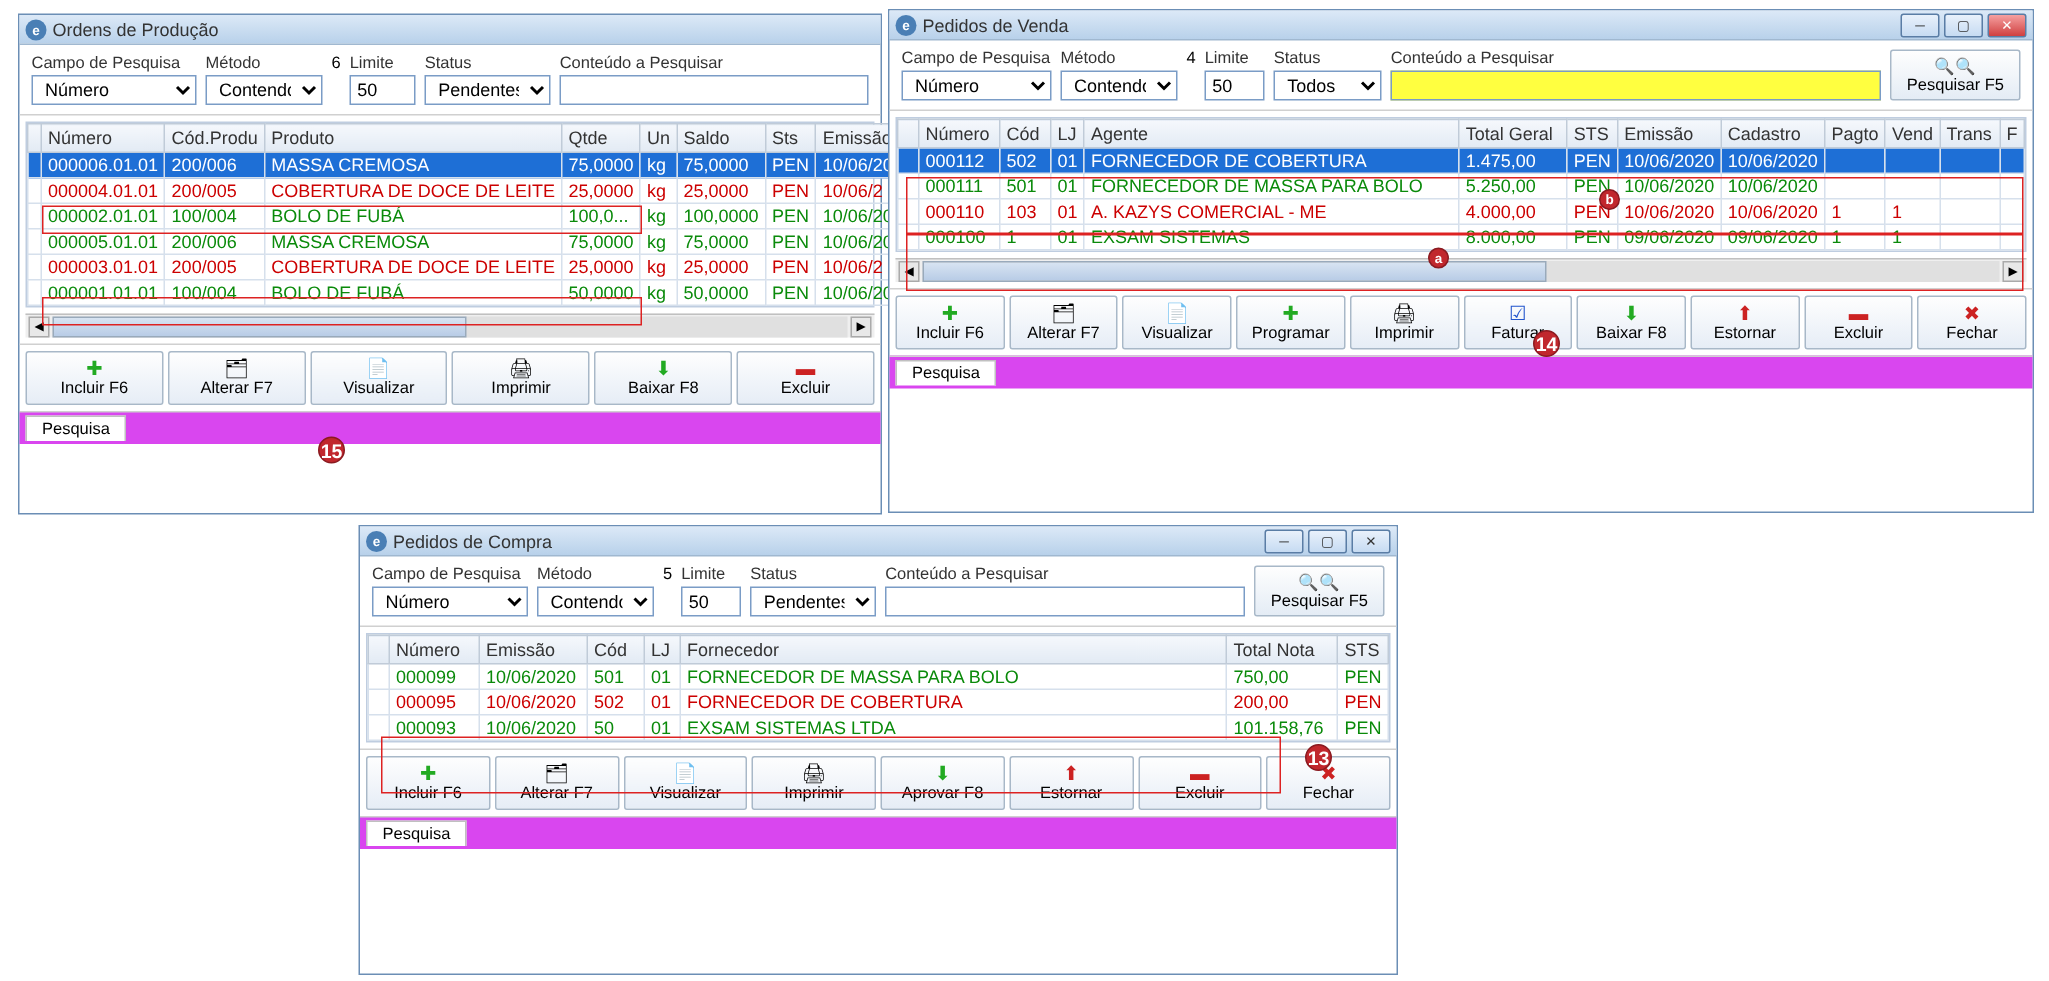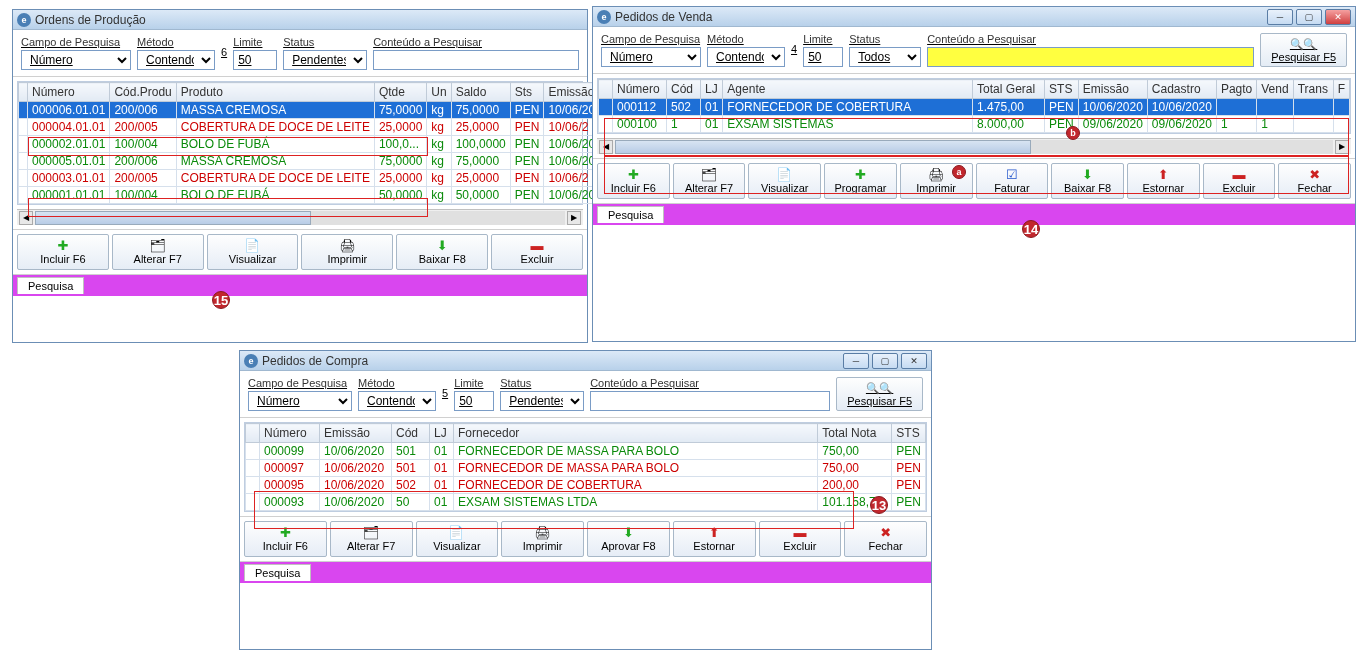--- a/index.html
+++ b/index.html
@@ -5,21 +5,21 @@
   * { box-sizing: border-box; margin: 0; padding: 0; }
   body { font-family: "Segoe UI", Tahoma, sans-serif; font-size: 11px; background: #fff; position: relative; width: 1366px; height: 654px; overflow: hidden; }
   .window { position: absolute; background: #fff; border: 1px solid #6b8eb5; }
   .titlebar { height: 20px; background: linear-gradient(#dce9f7,#b8d1ea); border-bottom: 1px solid #a0b8d0; display: flex; align-items: center; padding: 0 4px; font-size: 12px; color: #333; }
   .titlebar .app-icon { width: 14px; height: 14px; border-radius: 50%; background: #4a7fb5; margin-right: 4px; display:inline-flex;align-items:center;justify-content:center;color:#fff;font-size:9px;font-weight:bold;}
   .titlebar .spacer { flex: 1; }
   .winbtns { display: flex; gap: 3px; }
   .winbtn { width: 26px; height: 16px; border: 1px solid #5a7da5; background: linear-gradient(#e9f1fb,#c6dbf2); display:flex;align-items:center;justify-content:center;font-size:9px;cursor:pointer;border-radius:2px;}
   .winbtn.close { background: linear-gradient(#f5a0a0,#d04040); color:#fff;}
   .searchpanel { padding: 6px 8px 4px; border-bottom:1px solid #d0d0d0;}
-  .searchpanel .row1 { display:flex; gap:6px; align-items:center; margin-bottom:2px;text-decoration:underline;}
+  .searchpanel .row1 { display:flex; gap:6px; align-items:flex-start; margin-bottom:2px;}
   .fld { display:flex; flex-direction:column; }
   .fld label { font-size:11px; color:#333; margin-bottom:2px;}
   select,input[type=text]{ border:1px solid #7a9cc6; height:20px; padding:1px 4px; font-size:12px; font-family:inherit;}
   select{background:#fff;}
   .count { padding-bottom:3px;}
   .btn-search { height:34px; padding:2px 10px; border:1px solid #a8b8c8; background:linear-gradient(#fefefe,#e4ecf5); display:flex;flex-direction:column;align-items:center;justify-content:center;cursor:pointer;border-radius:2px;font-size:11px;}
   .grid { border:1px solid #bfcde0; margin:4px; }
   .grid table { width:100%; border-collapse:collapse; font-size:12px;}
   .grid th { background:linear-gradient(#f5f8fc,#e2eaf4); border:1px solid #c0cbd8; padding:2px 4px; text-align:left; font-weight:normal; color:#333; height:18px;}
   .grid td { border:1px solid #d6e0ec; padding:1px 4px; height:17px; white-space:nowrap;}
@@ -269,20 +269,50 @@
             <td>PEN</td>
             <td>10/06/2020</td>
             <td>10/06/2020</td>
             <td class="num-r"></td>
             <td class="num-r"></td>
             <td></td>
             <td></td>
           </tr>
           <tr class="green">
             <td></td>
+            <td>000111</td>
+            <td class="num-r">501</td>
+            <td>01</td>
+            <td>FORNECEDOR DE MASSA PARA BOLO</td>
+            <td class="num-r">5.250,00</td>
+            <td>PEN</td>
+            <td>10/06/2020</td>
+            <td>10/06/2020</td>
+            <td class="num-r"></td>
+            <td class="num-r"></td>
+            <td></td>
+            <td></td>
+          </tr>
+          <tr class="redrow">
+            <td></td>
+            <td>000110</td>
+            <td class="num-r">103</td>
+            <td>01</td>
+            <td>A. KAZYS COMERCIAL - ME</td>
+            <td class="num-r">4.000,00</td>
+            <td>PEN</td>
+            <td>10/06/2020</td>
+            <td>10/06/2020</td>
+            <td class="num-r">1</td>
+            <td class="num-r">1</td>
+            <td></td>
+            <td></td>
+          </tr>
+          <tr class="green">
+            <td></td>
             <td>000100</td>
             <td class="num-r">1</td>
             <td>01</td>
             <td>EXSAM SISTEMAS</td>
             <td class="num-r">8.000,00</td>
             <td>PEN</td>
             <td>09/06/2020</td>
             <td>09/06/2020</td>
             <td class="num-r">1</td>
             <td class="num-r">1</td>
@@ -411,30 +441,20 @@
             <td>000099</td>
             <td>10/06/2020</td>
             <td class="num-r">501</td>
             <td>01</td>
             <td>FORNECEDOR DE MASSA PARA BOLO</td>
             <td class="num-r">750,00</td>
             <td>PEN</td>
           </tr>
           <tr class="redrow">
             <td></td>
-            <td>000097</td>
-            <td>10/06/2020</td>
-            <td class="num-r">501</td>
-            <td>01</td>
-            <td>FORNECEDOR DE MASSA PARA BOLO</td>
-            <td class="num-r">750,00</td>
-            <td>PEN</td>
-          </tr>
-          <tr class="redrow">
-            <td></td>
             <td>000095</td>
             <td>10/06/2020</td>
             <td class="num-r">502</td>
             <td>01</td>
             <td>FORNECEDOR DE COBERTURA</td>
             <td class="num-r">200,00</td>
             <td>PEN</td>
           </tr>
           <tr class="green">
             <td></td>

